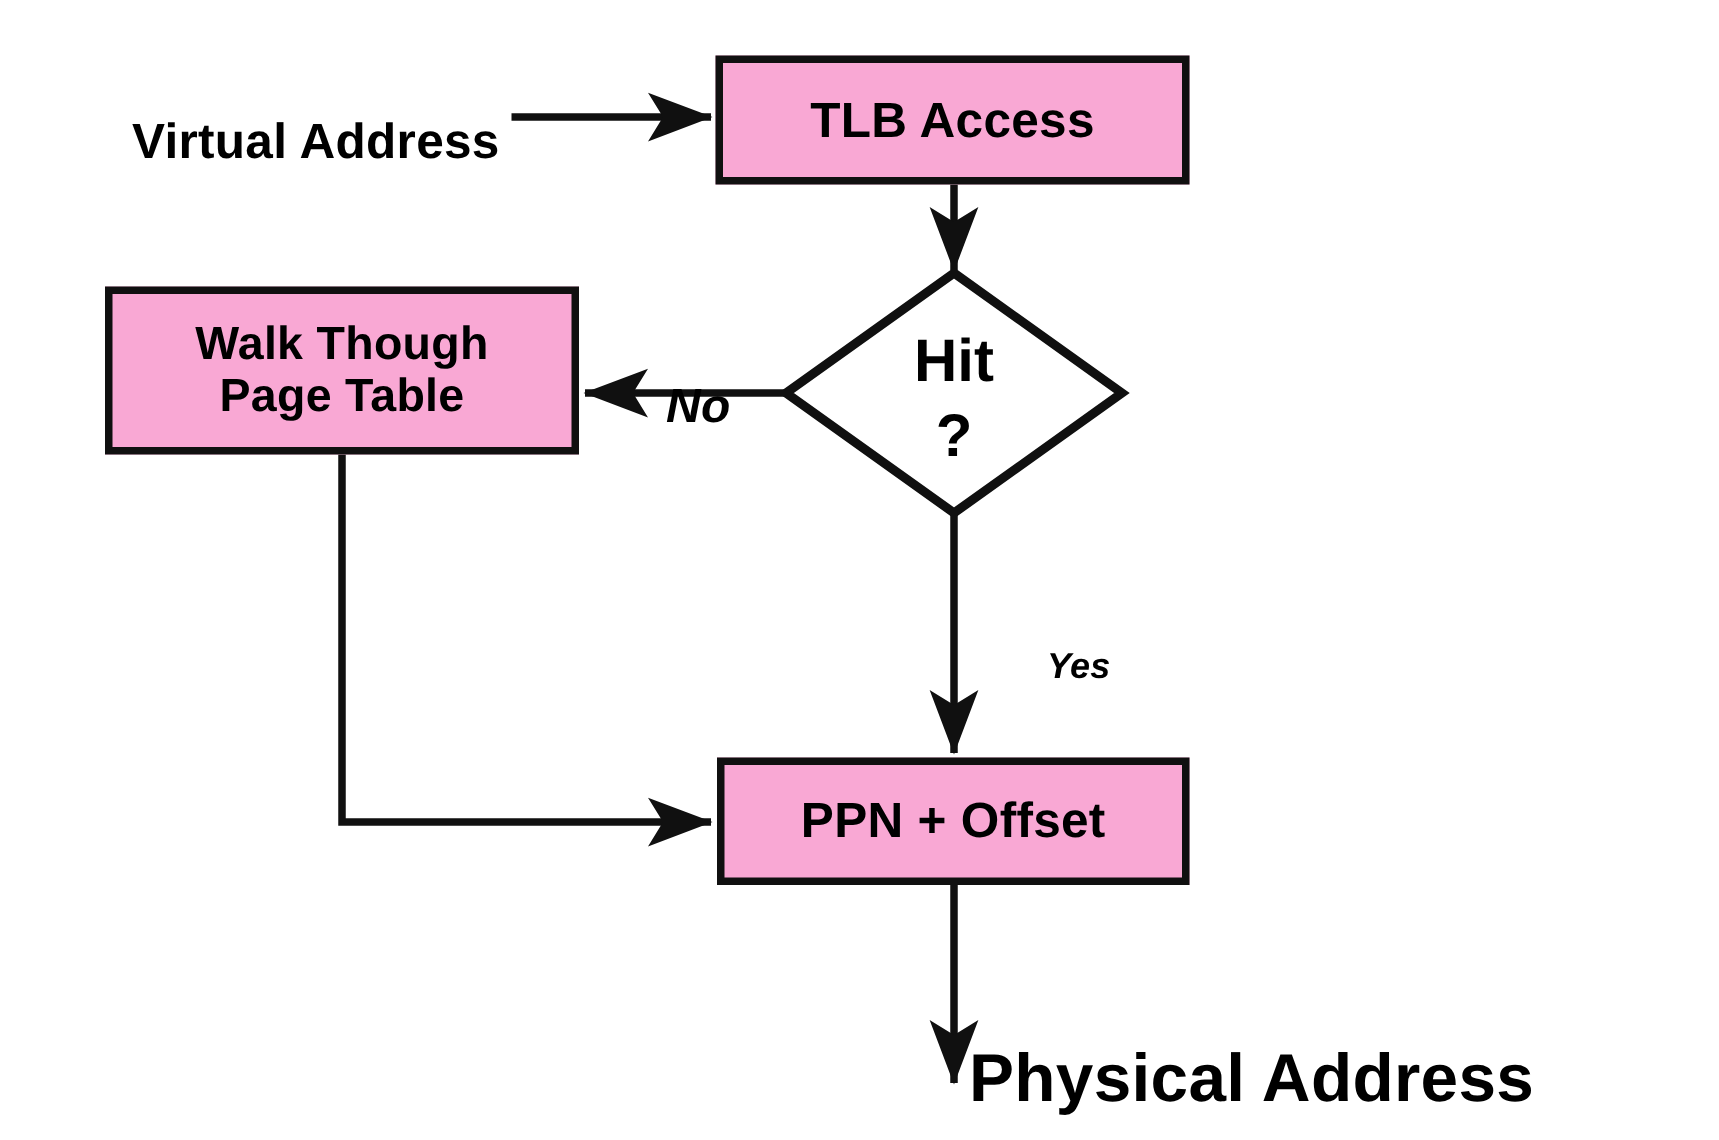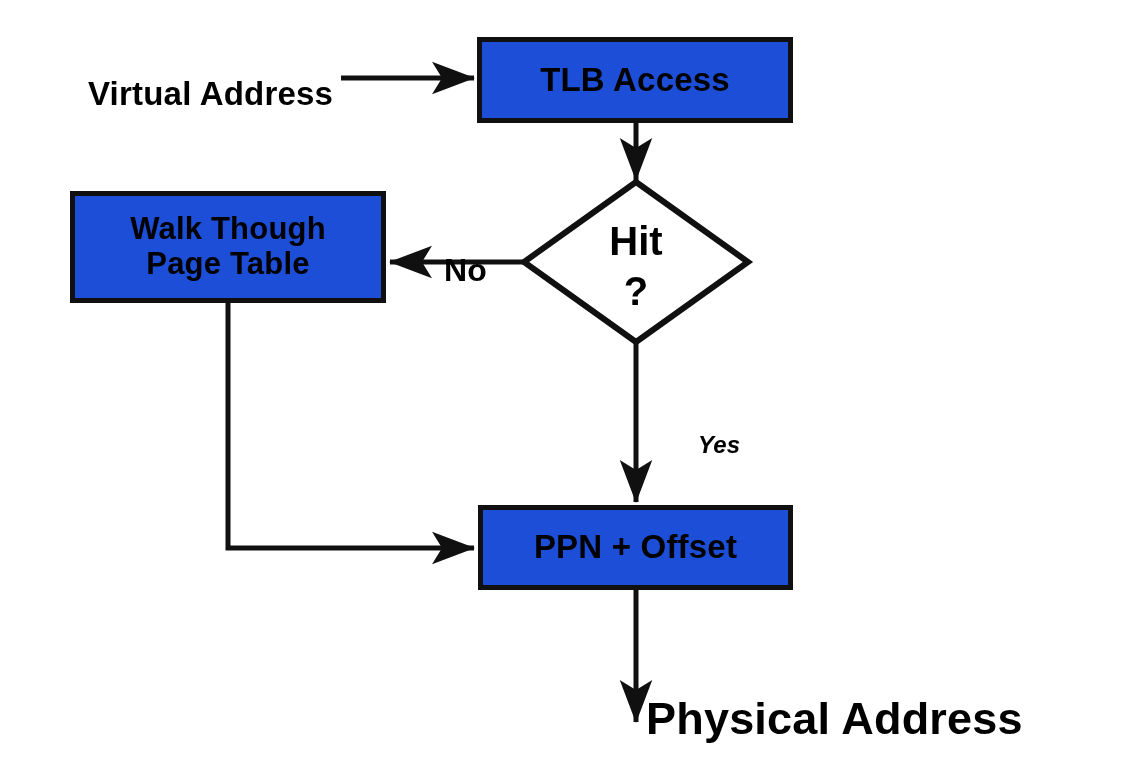--- a/index.html
+++ b/index.html
@@ -20,21 +20,21 @@
     position: absolute;
     left: 0;
     top: 0;
     width: 1146px;
     height: 760px;
   }
   .nodebox {
     position: absolute;
     box-sizing: border-box;
     border: 5px solid #101010;
-    background: #1d4ed8;
+    background: #f9a8d4;
     display: flex;
     align-items: center;
     justify-content: center;
     text-align: center;
     color: #000000;
     font-weight: bold;
     line-height: 1.12;
     letter-spacing: 0.2px;
   }
   .freelabel {
@@ -93,19 +93,19 @@
 
   <div class="nodebox" style="left:478px; top:505px; width:315px; height:85px; font-size:33px;">
     <span>PPN + Offset</span>
   </div>
 
   <div class="diamond-text" style="left:576px; top:216px; width:120px; font-size:40px;">Hit
 ?</div>
 
   <div class="freelabel" style="left:88px; top:31px; font-size:33px;">Virtual Address</div>
 
-  <div class="freelabel" style="left:444px; top:208px; font-size:32px;">No</div>
+  <div class="freelabel" style="left:444px; top:208px; font-size:32px;font-style:italic;">No</div>
 
   <div class="freelabel" style="left:698px; top:387px; font-size:24px;font-style:italic;">Yes</div>
 
   <div class="freelabel" style="left:646px; top:649px; font-size:45px;">Physical Address</div>
 
 </div>
 
 </body></html>

